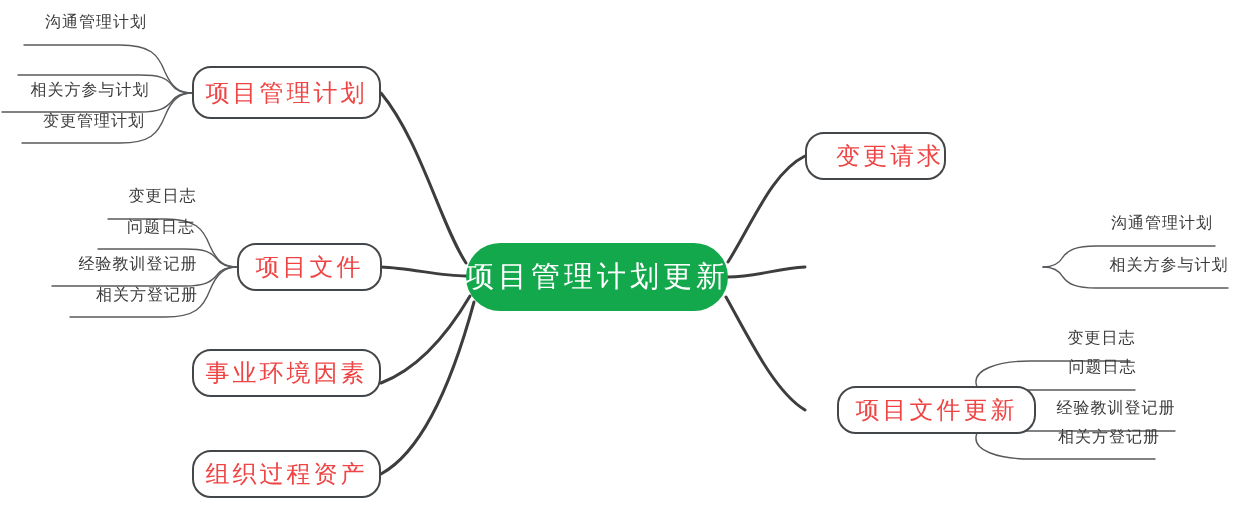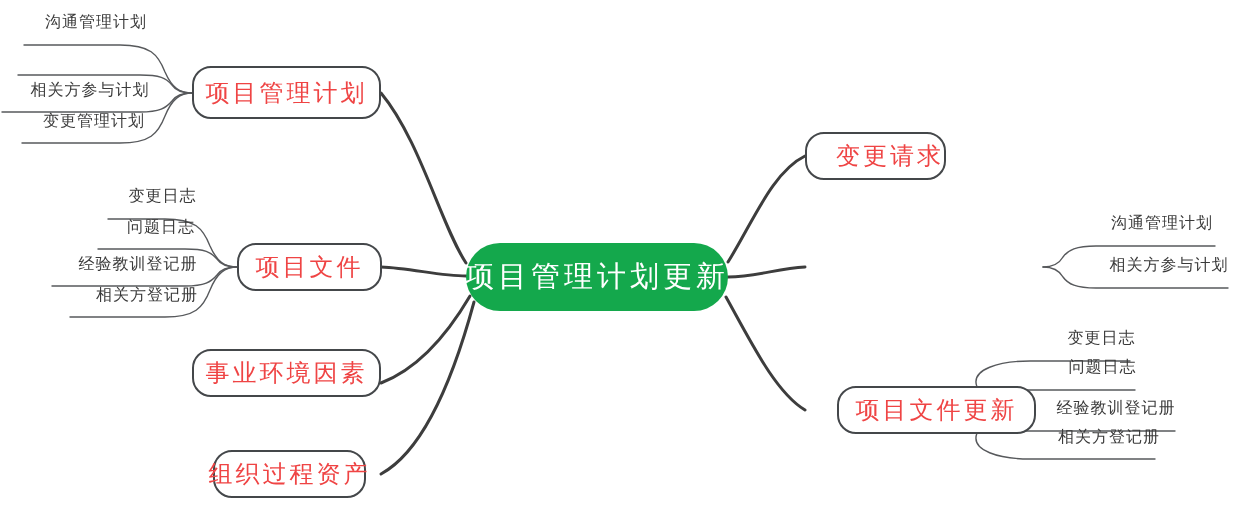--- a/index.html
+++ b/index.html
@@ -131,21 +131,21 @@
   </div>
 
   <div class="node node-lvl1" style="left:237px; top:243px; width:145px; height:48px;">
     <span>项目文件</span>
   </div>
 
   <div class="node node-lvl1" style="left:192px; top:349px; width:189px; height:48px;">
     <span>事业环境因素</span>
   </div>
 
-  <div class="node node-lvl1" style="left:192px; top:450px; width:153px; height:48px;margin-left:21px;">
+  <div class="node node-lvl1" style="left:192px; top:450px; width:189px; height:48px;">
     <span>组织过程资产</span>
   </div>
 
   <div class="leaf" style="left:24px; top:12px; width:120px;">
     <span>沟通管理计划</span>
   </div>
   <div class="leaf" style="left:2px; top:80px; width:152px;">
     <span>相关方参与计划</span>
   </div>
   <div class="leaf" style="left:22px; top:111px; width:120px;">

